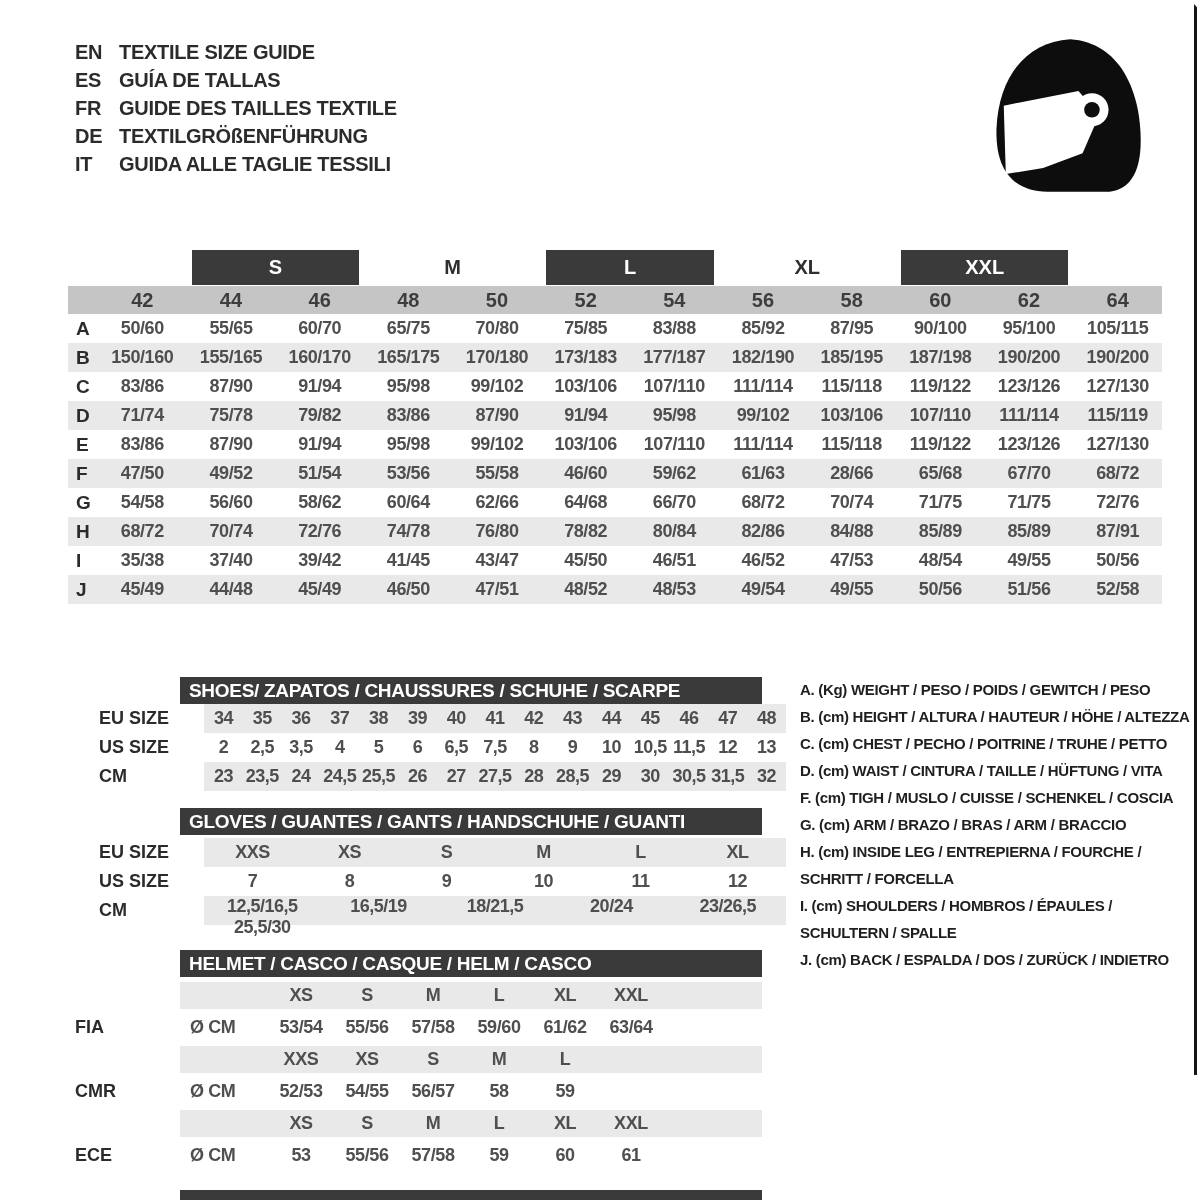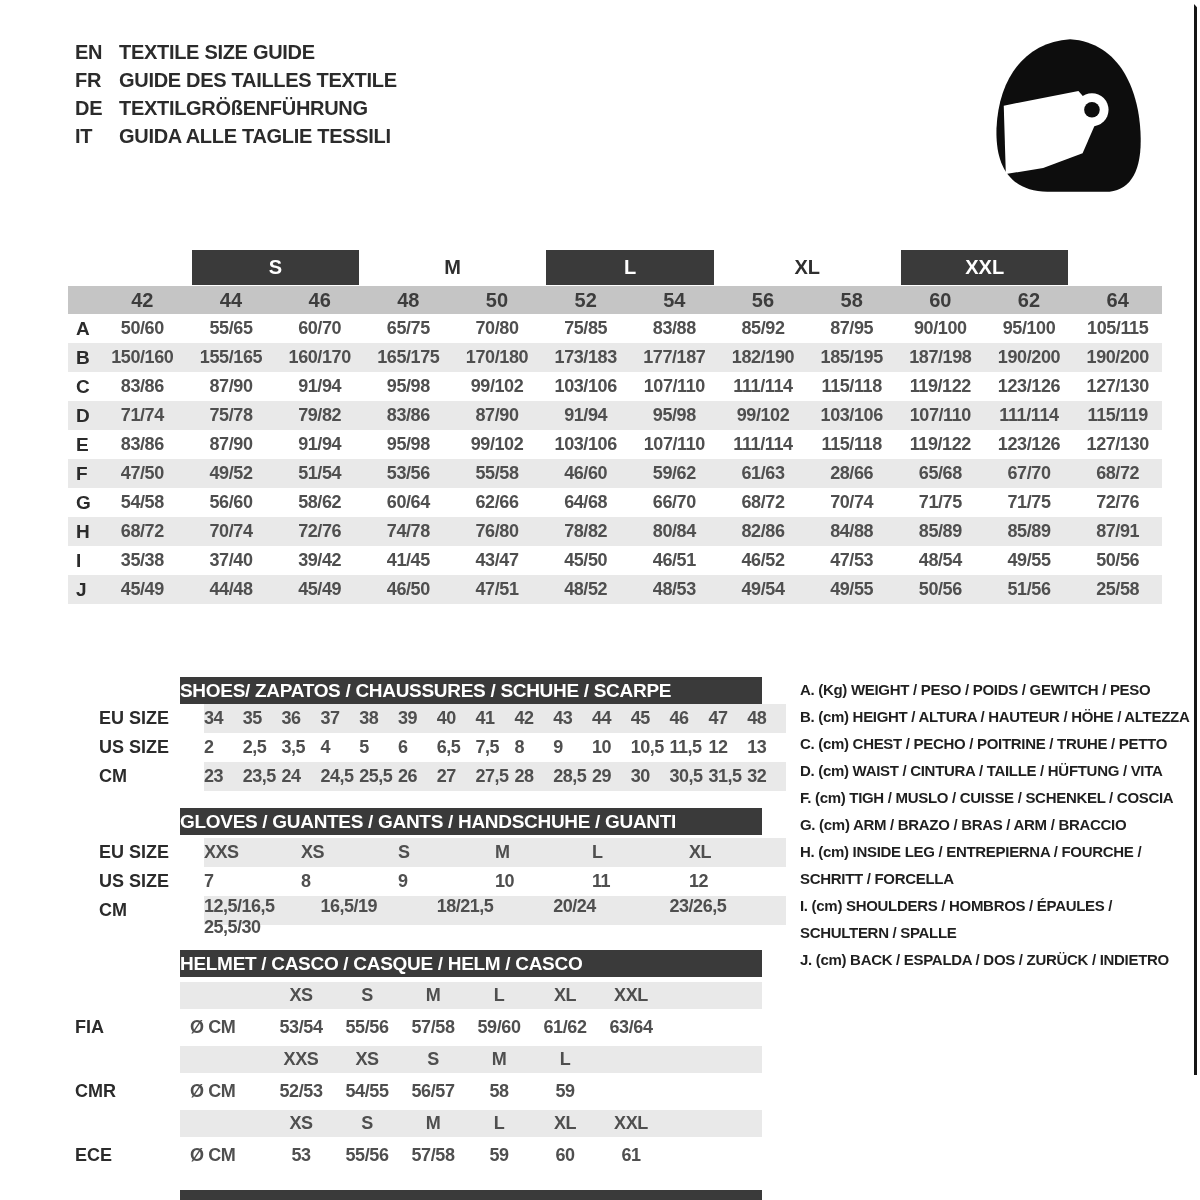--- a/index.html
+++ b/index.html
@@ -19,44 +19,48 @@
   .main { position:absolute; left:68px; top:250px; width:1094px; }
   .grow { display:grid; grid-template-columns:30px repeat(12,1fr); height:35px; margin-bottom:1px; }
   .gbar { display:flex; align-items:center; justify-content:center; font-weight:bold; font-size:20px; color:#2f2f2f; }
   .gbar.dark { background:#3a3a3a; color:#ffffff; margin:0 5px; }
   .sizes-row { display:grid; grid-template-columns:30px repeat(12,1fr); background:#c5c5c5; height:28px; font-weight:bold; font-size:20px; align-items:center; text-align:center; color:#3d3d3d; }
   .trow { display:grid; grid-template-columns:30px repeat(12,1fr); height:29px; align-items:center; text-align:center; font-weight:bold; font-size:18px; color:#4f4f4f; letter-spacing:-0.4px; }
   .trow.shaded { background:#e9e9e9; }
   .trow .letter { text-align:left; padding-left:8px; color:#2b2b2b; font-size:19px; letter-spacing:0; }
   
   .section { position:absolute; left:68px; width:1094px; }
-  .sec-title { margin-left:112px; width:582px; height:27px; background:#3a3a3a; color:#ffffff; font-weight:bold; font-size:19px; display:flex; align-items:center; box-sizing:border-box; letter-spacing:-0.3px; }
+  .sec-title { margin-left:112px; width:582px; height:27px; background:#3a3a3a; color:#ffffff; font-weight:bold; font-size:19px; display:flex; align-items:center; padding-left:9px; box-sizing:border-box; letter-spacing:-0.3px; }
   .srow { display:flex; height:29px; }
   .srow .slabel { width:112px; display:flex; align-items:center; padding-left:7px; box-sizing:border-box; font-weight:bold; font-size:18px; color:#2b2b2b;margin-left:24px; }
-  .srow .band { width:582px; display:grid; align-items:center; text-align:left; font-weight:bold; font-size:18px; color:#4f4f4f; letter-spacing:-0.5px; }
+  .srow .band { width:582px; display:grid; align-items:center; text-align:center; font-weight:bold; font-size:18px; color:#4f4f4f; letter-spacing:-0.5px; }
   .srow .band.shaded { background:#e9e9e9; }
   .gap3 { margin-top:3px; }
   
   .hrow { display:flex; height:27px; margin-top:5px; }
   .hrow .slabel { width:112px; display:flex; align-items:center; padding-left:7px; box-sizing:border-box; font-weight:bold; font-size:18px; color:#2b2b2b;text-align:right; }
   .hband { width:582px; display:grid; grid-template-columns:88px repeat(6,66px) 1fr; align-items:center; text-align:center; font-weight:bold; font-size:18px; color:#4f4f4f; letter-spacing:-0.4px; }
   .hband.shaded { background:#e9e9e9; }
   .hband .hunit { text-align:left; padding-left:10px; color:#4f4f4f; }
   
   .legend { position:absolute; left:800px; top:676px; width:400px; font-weight:bold; font-size:15px; line-height:27px; letter-spacing:-0.3px; color:#1f1f1f; }
 </style>
 </head>
 <body>
 
 <div class="page">
 
   <div class="lang" id="lang-block">
       <div class="lang-row">
         <span class="lang-code">EN</span>
         <span class="lang-title">TEXTILE SIZE GUIDE</span>
+      </div>
+      <div class="lang-row">
+        <span class="lang-code">ES</span>
+        <span class="lang-title">GUÍA DE TALLAS</span>
       </div>
       <div class="lang-row">
         <span class="lang-code">FR</span>
         <span class="lang-title">GUIDE DES TAILLES TEXTILE</span>
       </div>
       <div class="lang-row">
         <span class="lang-code">DE</span>
         <span class="lang-title">TEXTILGRÖßENFÜHRUNG</span>
       </div>
       <div class="lang-row">
@@ -241,21 +245,21 @@
           <span>44/48</span>
           <span>45/49</span>
           <span>46/50</span>
           <span>47/51</span>
           <span>48/52</span>
           <span>48/53</span>
           <span>49/54</span>
           <span>49/55</span>
           <span>50/56</span>
           <span>51/56</span>
-          <span>25/58</span>
+          <span>52/58</span>
         </div>
       </div>
   </div>
 
   <div class="section" style="top:677px">
     <div class="sec-title">SHOES/ ZAPATOS / CHAUSSURES / SCHUHE / SCARPE</div>
     <div id="shoes-rows">
         <div class="srow">
           <span class="slabel">EU SIZE</span>
           <div class="band shaded" style="grid-template-columns: repeat(15, 1fr);">

